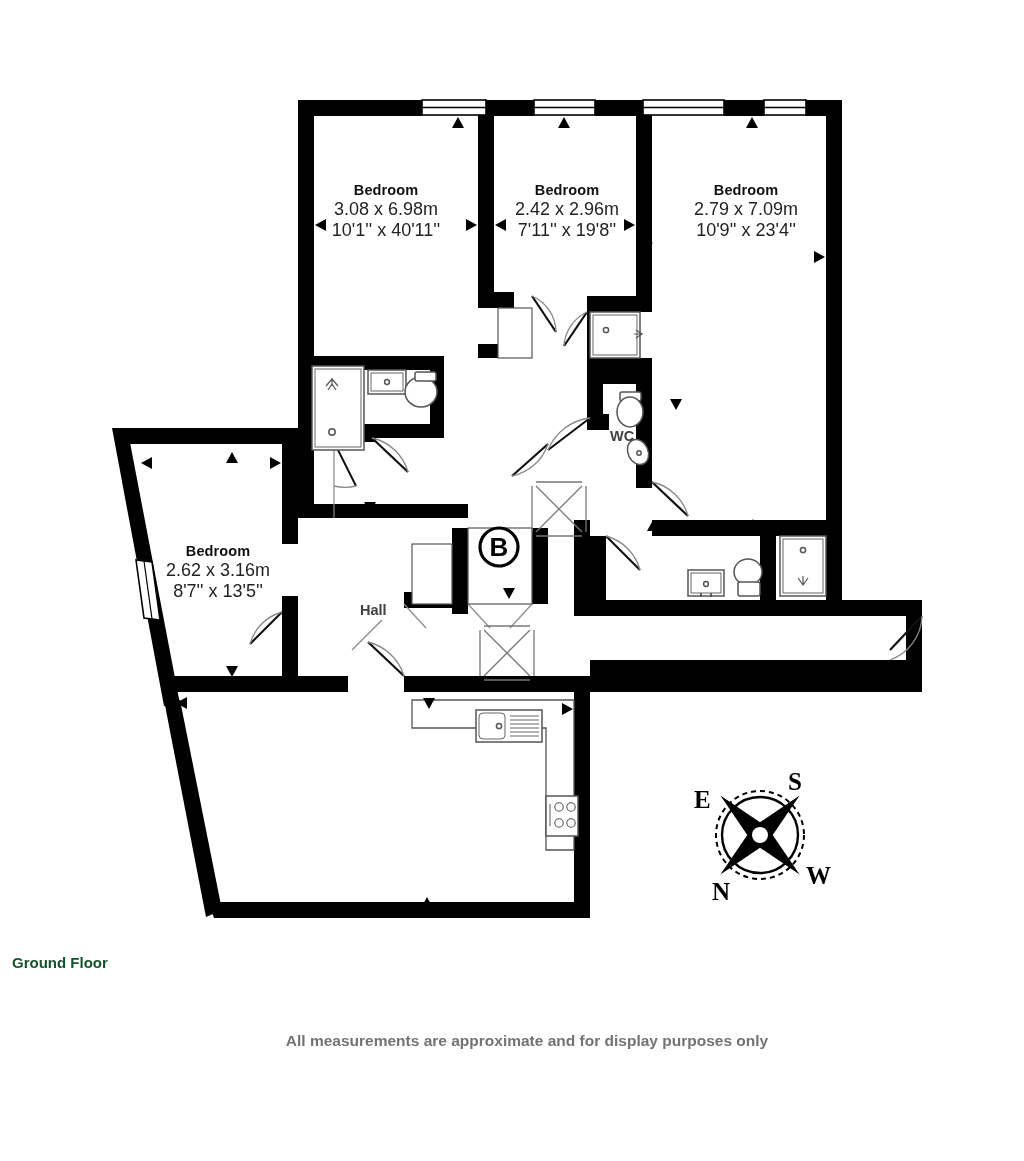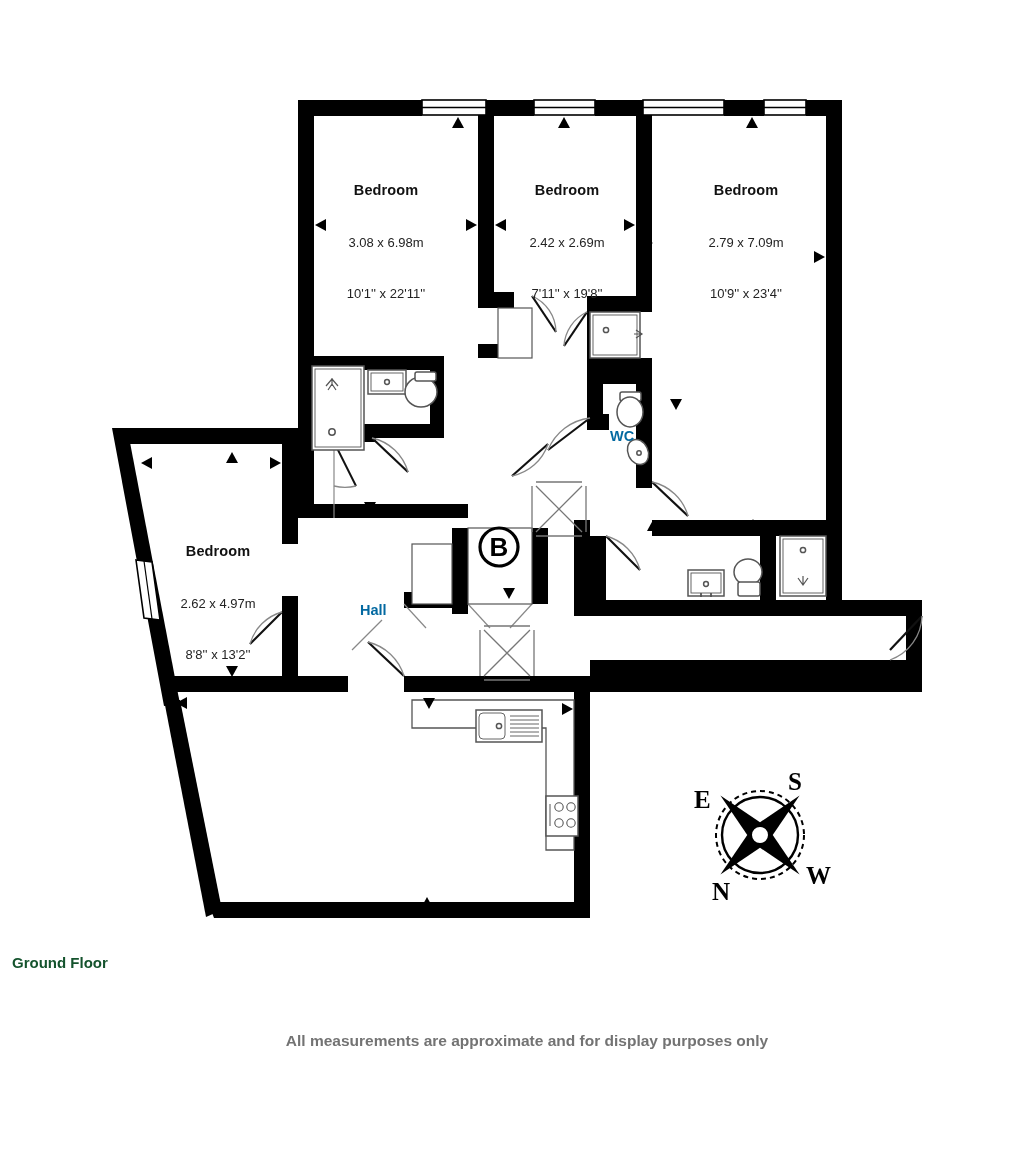--- a/index.html
+++ b/index.html
@@ -9,22 +9,22 @@
     color:#1a1a1a;
     position:relative;
     overflow:hidden;
   }
   #plan-root{position:absolute;left:12px;top:0;width:1024px;height:827px;padding-left:6px;}
   svg#floorplan{position:absolute;left:0;top:0;width:1024px;height:1161px;display:block;}
 
   
   .room-label{position:absolute;text-align:center;line-height:1.18;white-space:nowrap;}
   .room-name{font-size:14.5px;font-weight:bold;color:#111;letter-spacing:.1px;}
-  .room-dim{font-size:13px;font-weight:normal;color:#232323;margin-top:36px;}
-  .small-room-name{font-size:14.5px;font-weight:bold;color:#0369a1;}
+  .room-dim{font-size:18px;font-weight:normal;color:#232323;}
+  .small-room-name{font-size:14.5px;font-weight:bold;color:#404040;}
 
   .floor-title{position:absolute;width:100%;text-align:left;font-size:15px;font-weight:bold;color:#14532d;}
   .total-area{position:absolute;width:100%;text-align:center;font-size:15.5px;color:#222;}
   .disclaimer{position:absolute;width:100%;text-align:center;font-size:15.5px;font-weight:bold;color:#737373;}
 
   .compass-letter{position:absolute;font-family:"Liberation Serif", serif;font-size:25px;font-weight:bold;color:#000;}
 </style>
 </head>
 <body>
 
@@ -325,39 +325,39 @@
         <polygon points="-56,0 -9,-9 0,0 -9,9" fill="#000000"></polygon>
       </g>
       <circle cx="0" cy="0" r="9" fill="#ffffff" stroke="#000000" stroke-width="2"></circle>
     </g>
 
   </svg>
 
   <div class="room-label" style="left:284px;top:182px;width:180px;">
     <div class="room-name">Bedroom</div>
     <div class="room-dim">3.08 x 6.98m</div>
-    <div class="room-dim">10'1'' x 22'11''</div>
+    <div class="room-dim">10'1'' x 40'11''</div>
   </div>
 
   <div class="room-label" style="left:475px;top:182px;width:160px;">
     <div class="room-name">Bedroom</div>
-    <div class="room-dim">2.42 x 2.69m</div>
+    <div class="room-dim">2.42 x 2.96m</div>
     <div class="room-dim">7'11'' x 19'8''</div>
   </div>
 
   <div class="room-label" style="left:648px;top:182px;width:172px;">
     <div class="room-name">Bedroom</div>
     <div class="room-dim">2.79 x 7.09m</div>
     <div class="room-dim">10'9'' x 23'4''</div>
   </div>
 
   <div class="room-label" style="left:125px;top:543px;width:162px;">
     <div class="room-name">Bedroom</div>
-    <div class="room-dim">2.62 x 4.97m</div>
-    <div class="room-dim">8'8'' x 13'2''</div>
+    <div class="room-dim">2.62 x 3.16m</div>
+    <div class="room-dim">8'7'' x 13'5''</div>
   </div>
 
 
   <div class="small-room-name" style="position:absolute;left:598px;top:428px;">WC</div>
 
   <div class="small-room-name" style="position:absolute;left:348px;top:594px;margin-top:8px;">Hall</div>
 
   <div style="position:absolute;left:470px;top:533px;width:34px;text-align:center;font-size:26px;font-weight:bold;font-family:'Liberation Sans',sans-serif;color:#000;line-height:28px;">B</div>
 
   <div class="compass-letter" style="left:682px;top:786px;">E</div>

